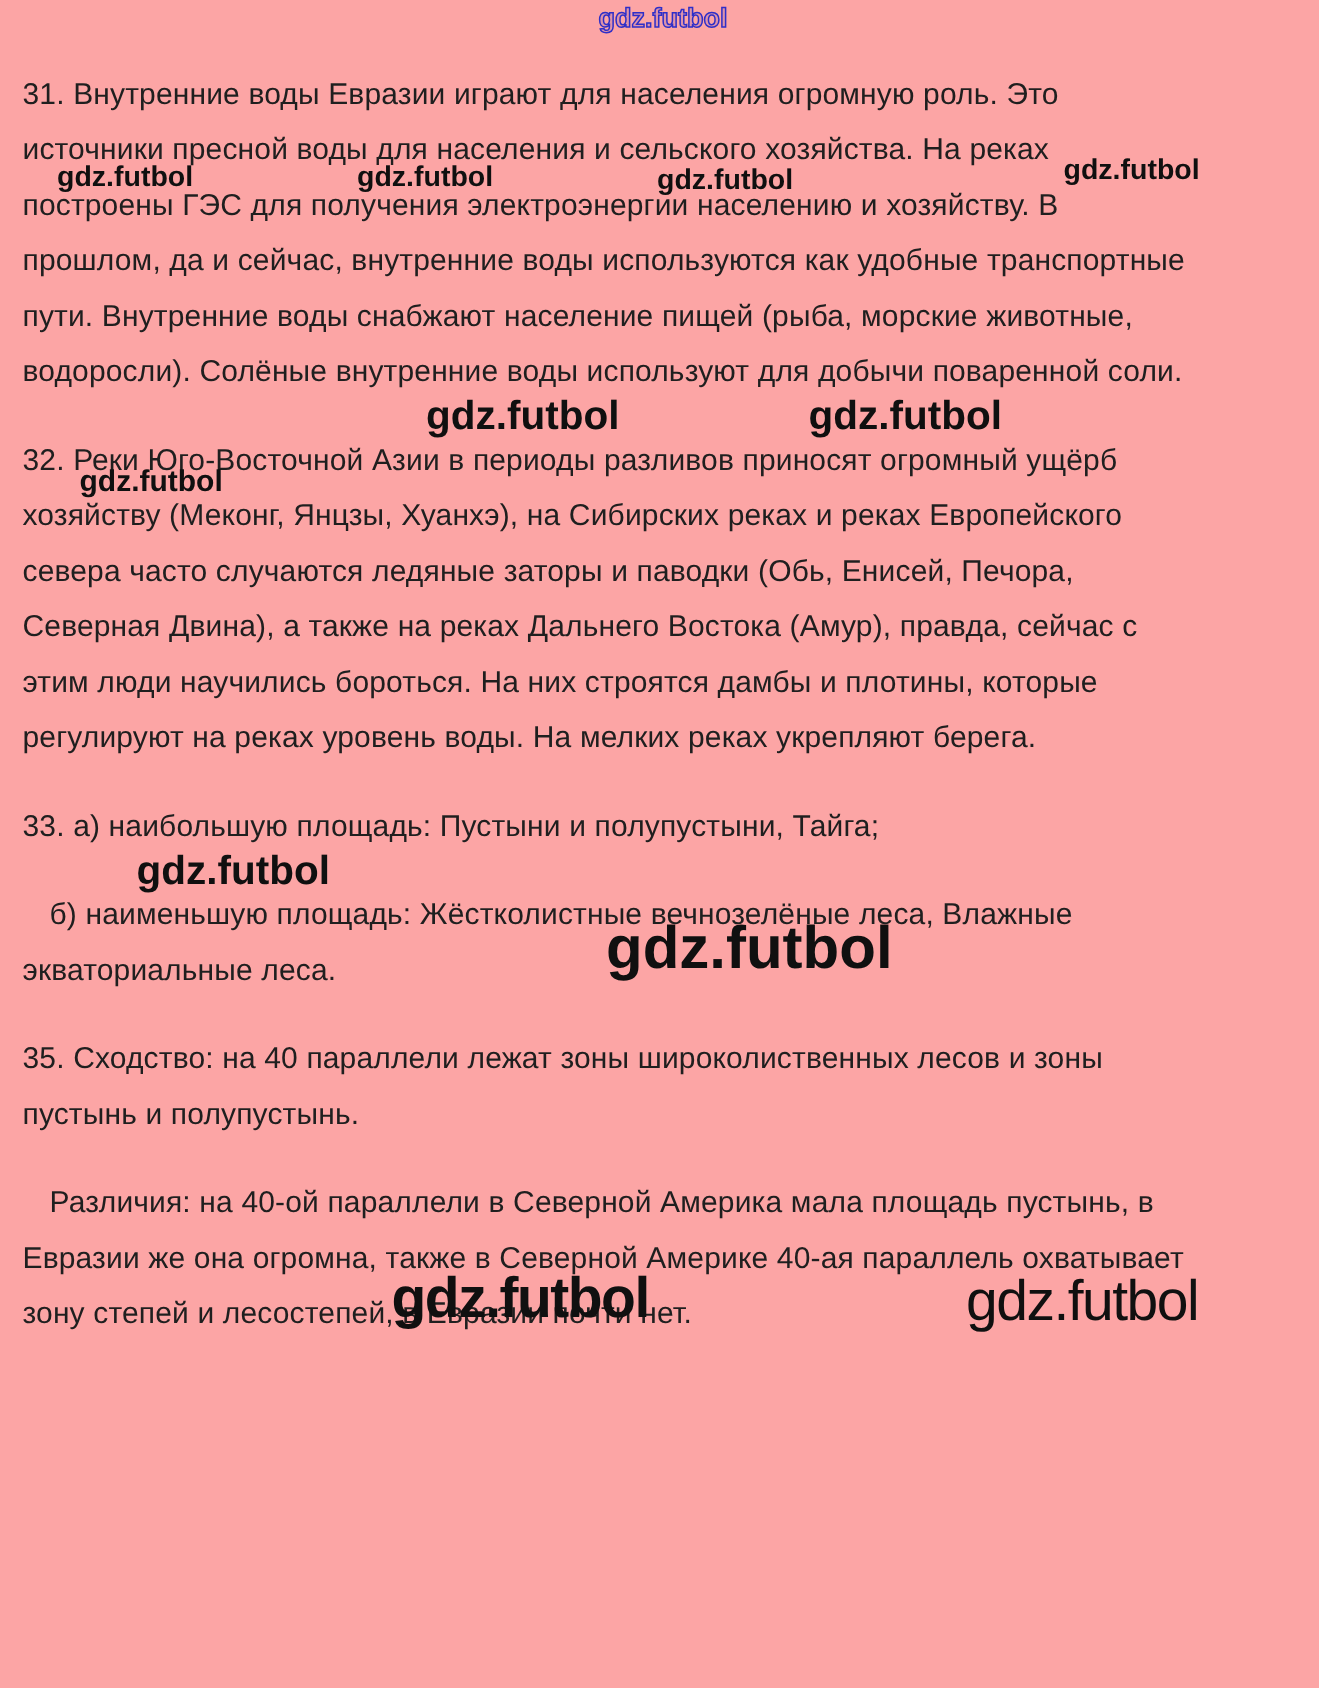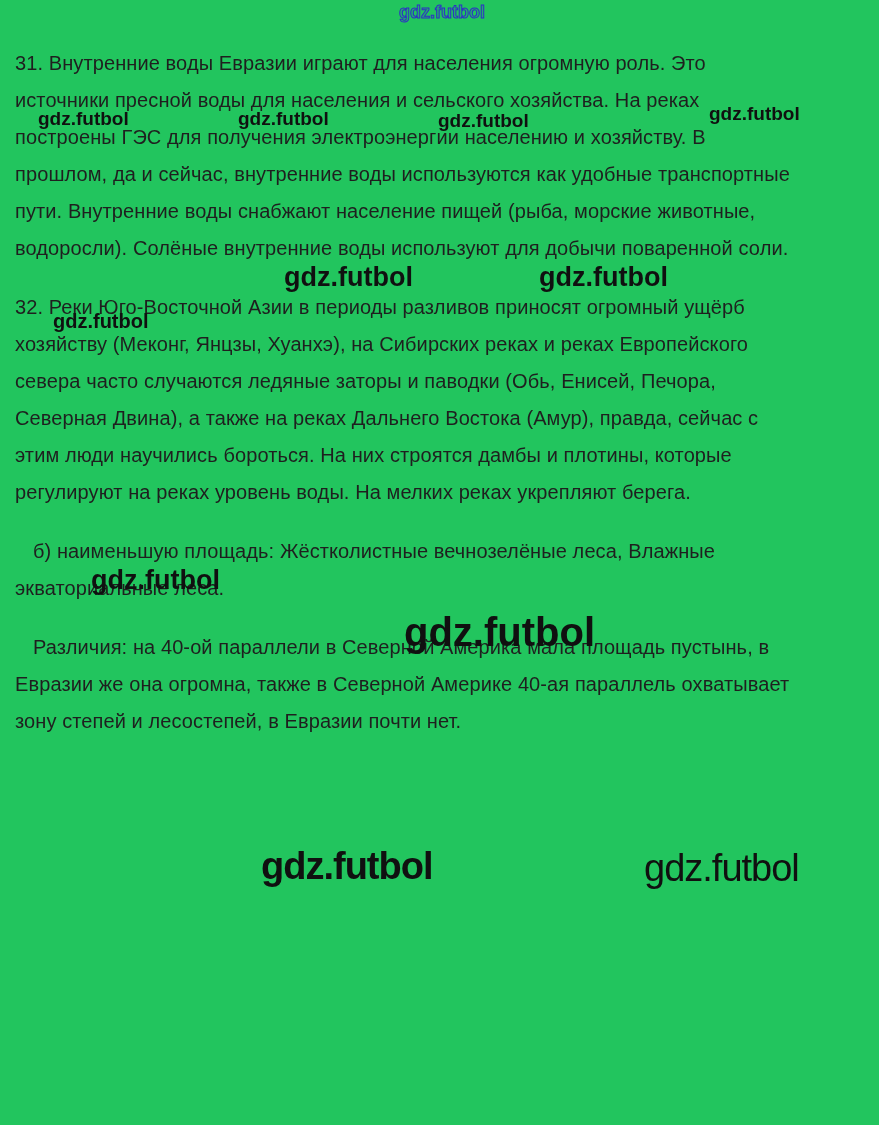--- a/index.html
+++ b/index.html
@@ -1,21 +1,21 @@
 <!DOCTYPE html>
 <html><head>
 <meta charset="utf-8">
 <style>
   html,body{margin:0;padding:0;background:#ffffff;}
   .page{
     position:relative;
     width:879px;height:1125px;
     box-sizing:border-box;
     padding:45px 14px 0 15px;
-    background:#22c55e;
+    background:#fca5a5;
     font-family:"Liberation Sans","DejaVu Sans",sans-serif;
     color:#1f1f1f;
     overflow:hidden;
   }
   .content{width:850px;}
   .para{
     margin:0 0 22px 0;
     font-size:20px;
     line-height:37px;
     white-space:pre;
@@ -73,20 +73,23 @@
 построены ГЭС для получения электроэнергии населению и хозяйству. В
 прошлом, да и сейчас, внутренние воды используются как удобные транспортные
 пути. Внутренние воды снабжают население пищей (рыба, морские животные,
 водоросли). Солёные внутренние воды используют для добычи поваренной соли.</p>
     <p class="para">32. Реки Юго-Восточной Азии в периоды разливов приносят огромный ущёрб
 хозяйству (Меконг, Янцзы, Хуанхэ), на Сибирских реках и реках Европейского
 севера часто случаются ледяные заторы и паводки (Обь, Енисей, Печора,
 Северная Двина), а также на реках Дальнего Востока (Амур), правда, сейчас с
 этим люди научились бороться. На них строятся дамбы и плотины, которые
 регулируют на реках уровень воды. На мелких реках укрепляют берега.</p>
+    <p class="para">33. а) наибольшую площадь: Пустыни и полупустыни, Тайга;</p>
     <p class="para indent-first">б) наименьшую площадь: Жёстколистные вечнозелёные леса, Влажные
 экваториальные леса.</p>
+    <p class="para">35. Сходство: на 40 параллели лежат зоны широколиственных лесов и зоны
+пустынь и полупустынь.</p>
     <p class="para indent-first">Различия: на 40-ой параллели в Северной Америка мала площадь пустынь, в
 Евразии же она огромна, также в Северной Америке 40-ая параллель охватывает
 зону степей и лесостепей, в Евразии почти нет.</p>
   </div>
 
 </div>
 
 </body></html>

